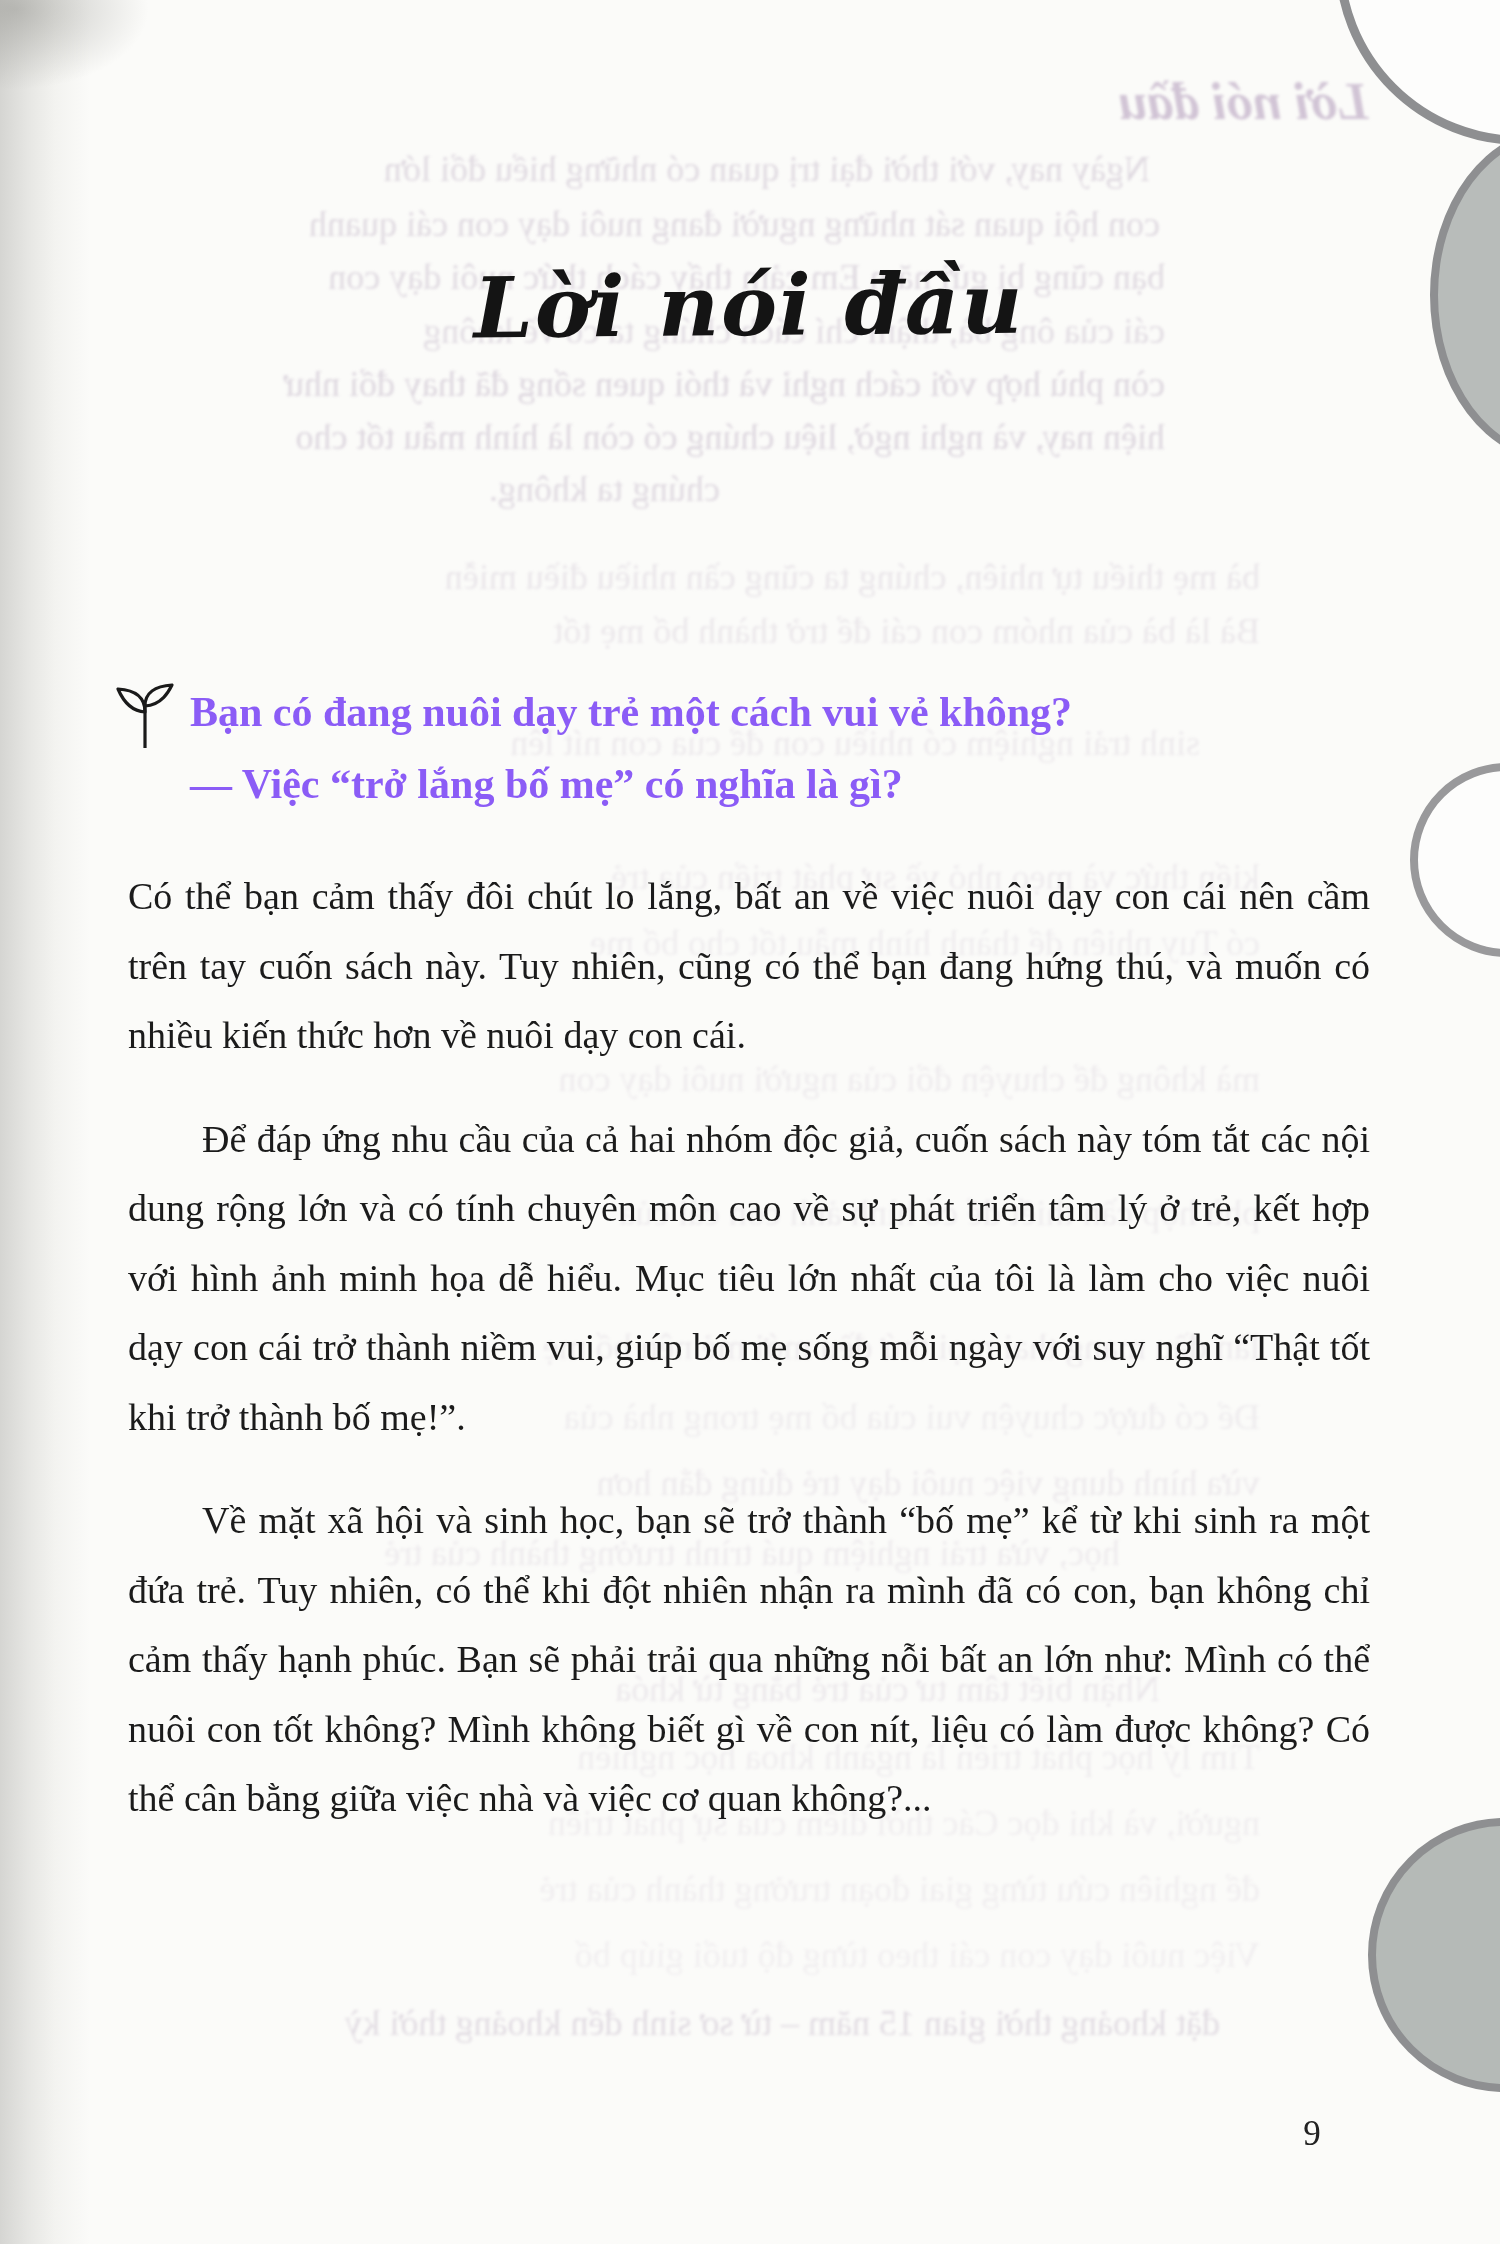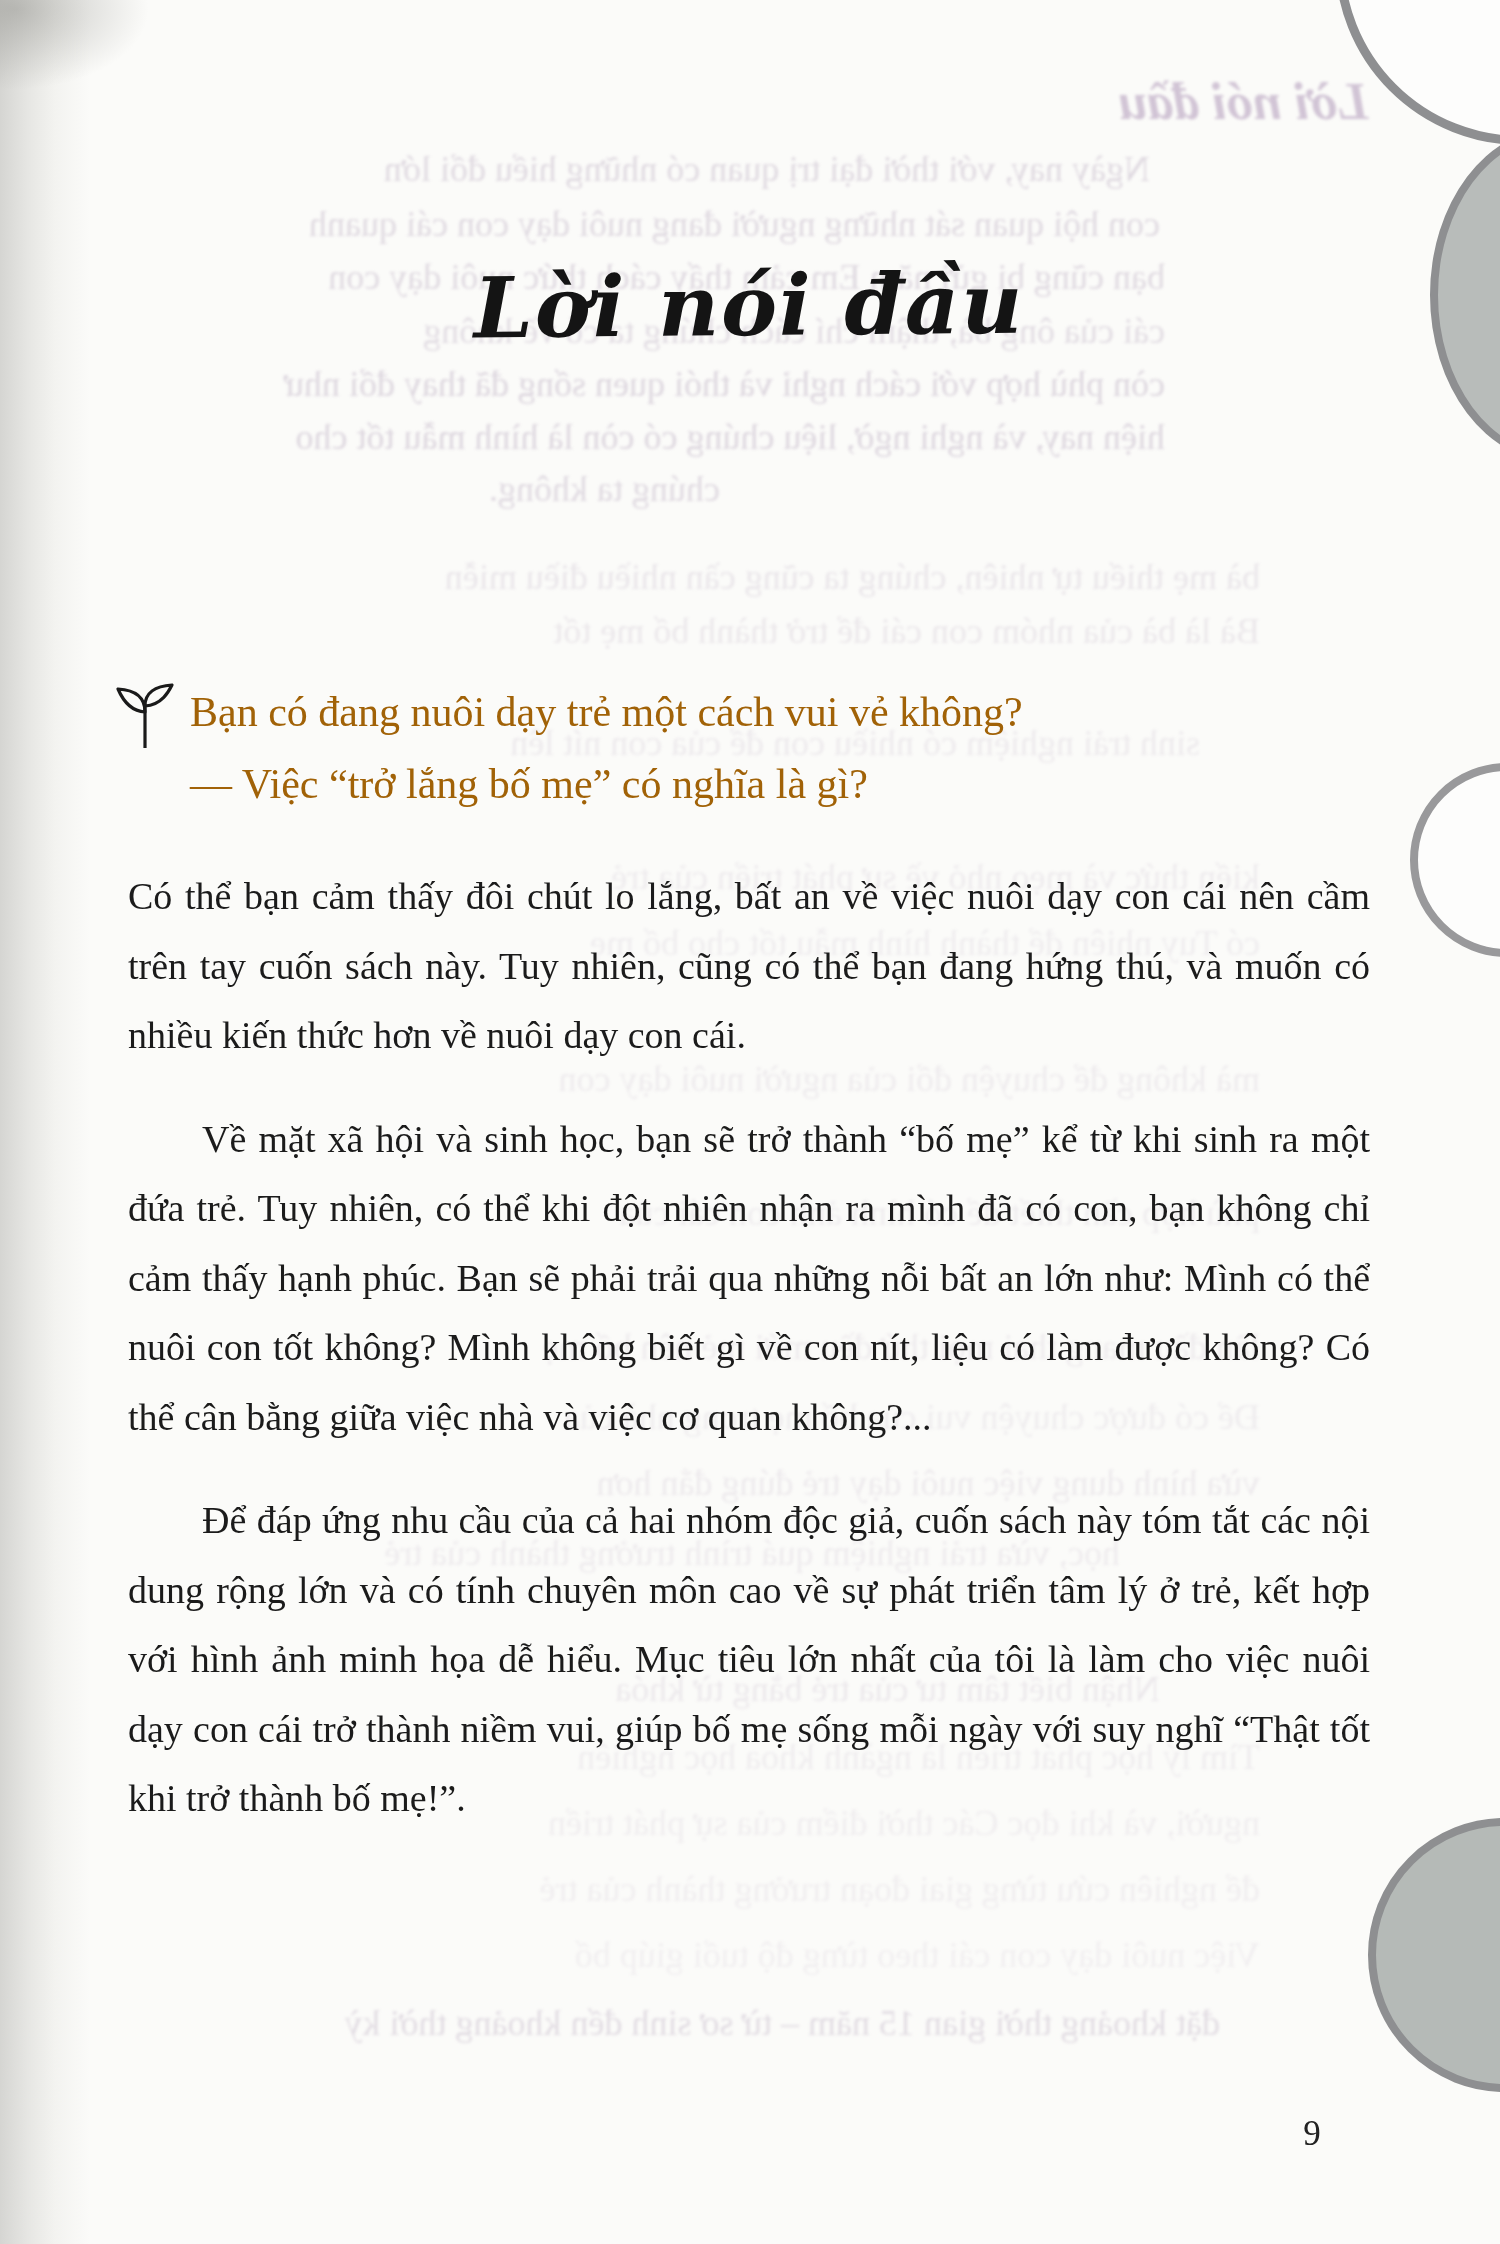--- a/index.html
+++ b/index.html
@@ -56,22 +56,22 @@
     position:absolute;left:0;top:256px;width:1274px;
     text-align:center;
     font-family:"DejaVu Serif",serif;
     font-style:italic;font-weight:bold;
     font-size:84px;letter-spacing:2px;
     color:#141414;transform:rotate(-.5deg);
   }
   .section-heading{
     position:absolute;left:0;top:676px;width:1274px;
     padding-left:78px;box-sizing:border-box;
-    font-weight:normal;font-size:42px;line-height:72px;
-    color:#a16207;
+    font-weight:bold;font-size:42px;line-height:72px;
+    color:#8b5cf6;
   }
   .seedling{position:absolute;left:2px;top:6px;width:62px;height:70px;}
   .body-text{
     position:absolute;left:0;top:846px;width:1274px;
     font-size:38px;line-height:69.5px;
     text-align:justify;color:#1b1b1b;
   }
   .body-text p{margin:16px;}
   .body-text p + p{margin-top:34px;text-indent:74px;}
   .page-number{
@@ -131,19 +131,19 @@
           <path d="M31 24 C48 23 55 9 58 3 C41 4 31 11 31 24 Z"></path>
         </g>
       </svg>
     </span>
     <div>Bạn có đang nuôi dạy trẻ một cách vui vẻ không?</div>
     <div>— Việc “trở lắng bố mẹ” có nghĩa là gì?</div>
   </div>
 
   <div class="body-text">
     <p>Có thể bạn cảm thấy đôi chút lo lắng, bất an về việc nuôi dạy con cái nên cầm trên tay cuốn sách này. Tuy nhiên, cũng có thể bạn đang hứng thú, và muốn có nhiều kiến thức hơn về nuôi dạy con cái.</p>
+    <p>Để đáp ứng nhu cầu của cả hai nhóm độc giả, cuốn sách này tóm tắt các nội dung rộng lớn và có tính chuyên môn cao về sự phát triển tâm lý ở trẻ, kết hợp với hình ảnh minh họa dễ hiểu. Mục tiêu lớn nhất của tôi là làm cho việc nuôi dạy con cái trở thành niềm vui, giúp bố mẹ sống mỗi ngày với suy nghĩ “Thật tốt khi trở thành bố mẹ!”.</p>
     <p>Về mặt xã hội và sinh học, bạn sẽ trở thành “bố mẹ” kể từ khi sinh ra một đứa trẻ. Tuy nhiên, có thể khi đột nhiên nhận ra mình đã có con, bạn không chỉ cảm thấy hạnh phúc. Bạn sẽ phải trải qua những nỗi bất an lớn như: Mình có thể nuôi con tốt không? Mình không biết gì về con nít, liệu có làm được không? Có thể cân bằng giữa việc nhà và việc cơ quan không?...</p>
-    <p>Để đáp ứng nhu cầu của cả hai nhóm độc giả, cuốn sách này tóm tắt các nội dung rộng lớn và có tính chuyên môn cao về sự phát triển tâm lý ở trẻ, kết hợp với hình ảnh minh họa dễ hiểu. Mục tiêu lớn nhất của tôi là làm cho việc nuôi dạy con cái trở thành niềm vui, giúp bố mẹ sống mỗi ngày với suy nghĩ “Thật tốt khi trở thành bố mẹ!”.</p>
   </div>
 
 </div>
 
 <div class="page-number">9</div>
 
 </body></html>

